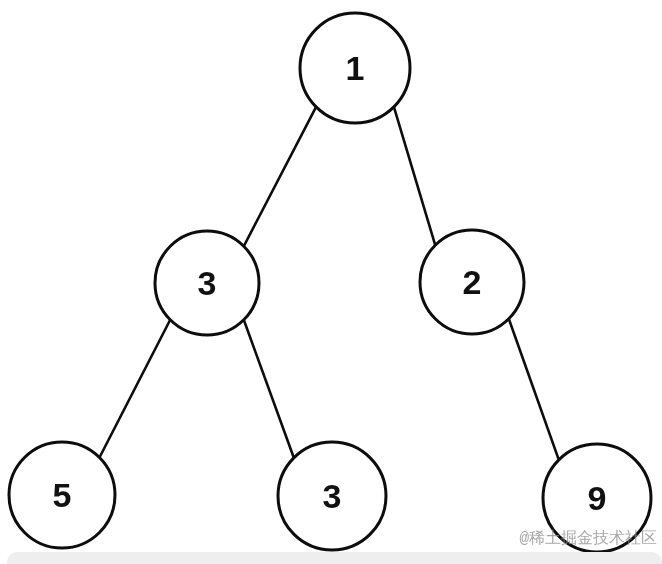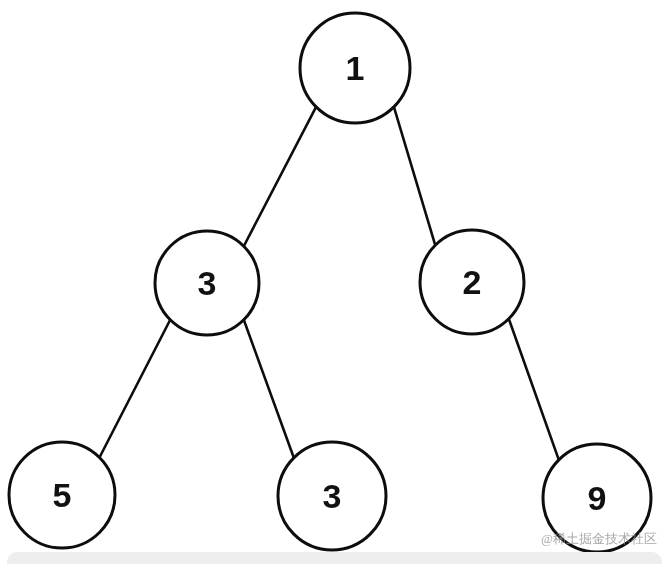--- a/index.html
+++ b/index.html
@@ -23,23 +23,23 @@
   }
   .node-label {
     font-family: "Liberation Sans", "DejaVu Sans", sans-serif;
     font-weight: bold;
     font-size: 34px;
   }
   .watermark {
     position: absolute;
     top: 530px;
     right: 5px;
-    font-size: 13px;
+    font-size: 16px;
     line-height: 18px;
-    font-family: Liberation Serif, serif;
+    font-family: Liberation Mono, monospace;
     opacity: 0.78;
     letter-spacing: 0px;
     white-space: nowrap;
     pointer-events: none;
   }
   .bottom-strip {
     position: absolute;
     left: 7px;
     right: 0;
     top: 552px;

